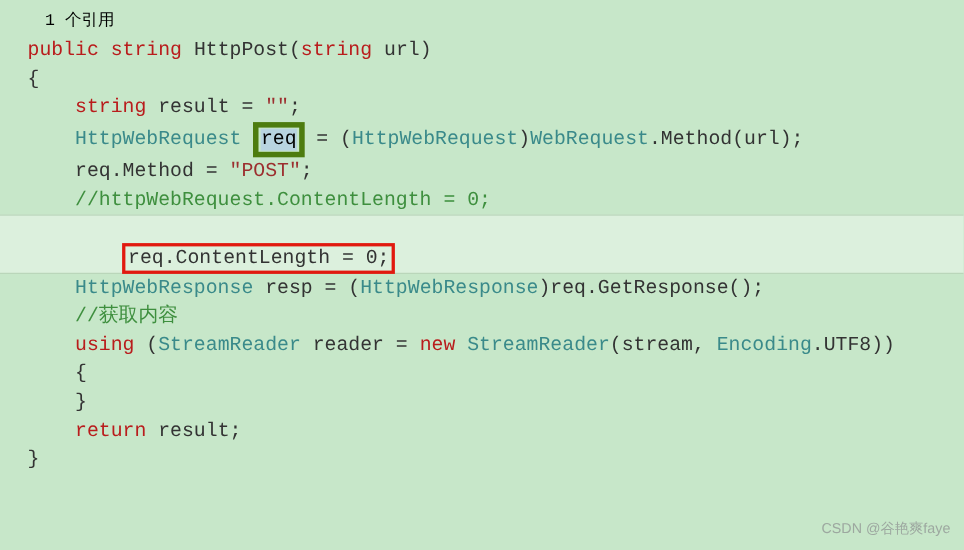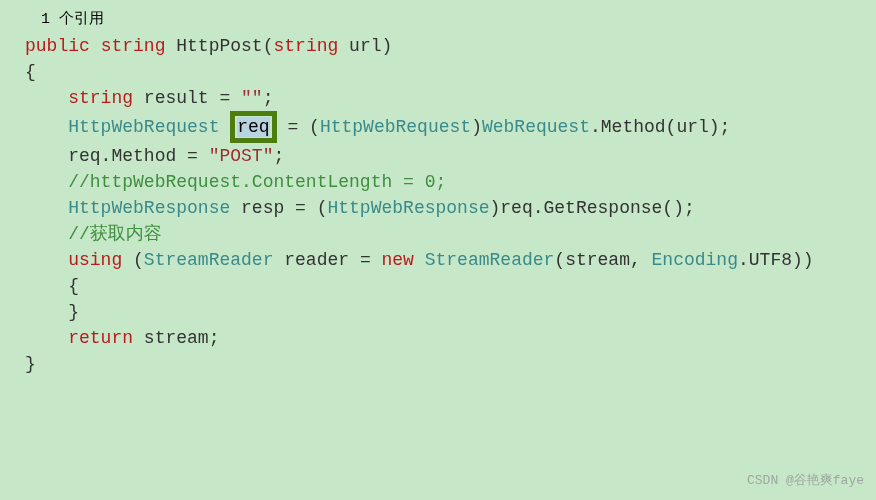--- a/index.html
+++ b/index.html
@@ -55,21 +55,21 @@
     border: 3px solid #e1190f;
     display: inline-block;
     line-height: 22px;
     padding: 0 2px;
   }
   .watermark {
     position: fixed;
     bottom: 6px;
     right: 12px;
     font-size: 13px;
-    font-family: Liberation Mono, monospace;
+    font-family: Liberation Sans, sans-serif;
     color: #9da8a0;
   }
 </style>
 </head>
 <body>
 
 <div class="code-area">
 
   <div class="line ref">1 个引用</div>
 
@@ -78,32 +78,34 @@
   <div class="line"><span class="plain">{</span></div>
 
   <div class="line">    <span class="kw">string</span><span class="plain"> result = </span><span class="str">""</span><span class="plain">;</span></div>
 
   <div class="line">    <span class="type">HttpWebRequest</span> <span class="redbox"><span class="sel">req</span></span><span class="plain"> = (</span><span class="type">HttpWebRequest</span><span class="plain">)</span><span class="type">WebRequest</span><span class="plain">.</span><span class="plain">Method</span><span class="plain">(url);</span></div>
 
   <div class="line">    <span class="plain">req.Method = </span><span class="str">"POST"</span><span class="plain">;</span></div>
 
   <div class="line">    <span class="cmt">//httpWebRequest.ContentLength = 0;</span></div>
 
+  <div class="line" style="position:relative;">
+    <span class="current-line-bg"></span>    <span class="redbox-line"><span class="plain">req.ContentLength = 0;</span></span></div>
 
   <div class="line">    <span class="type">HttpWebResponse</span><span class="plain"> resp = (</span><span class="type">HttpWebResponse</span><span class="plain">)</span><span class="plain">req.GetResponse();</span></div>
 
 
   <div class="line">    <span class="cmt">//获取内容</span></div>
 
   <div class="line">    <span class="kw">using</span><span class="plain"> (</span><span class="type">StreamReader</span><span class="plain"> reader = </span><span class="kw">new</span><span class="plain"> </span><span class="type">StreamReader</span><span class="plain">(stream, </span><span class="type">Encoding</span><span class="plain">.UTF8))</span></div>
 
   <div class="line">    <span class="plain">{</span></div>
 
 
   <div class="line">    <span class="plain">}</span></div>
 
-  <div class="line">    <span class="kw">return</span><span class="plain"> stream;</span></div>
+  <div class="line">    <span class="kw">return</span><span class="plain"> result;</span></div>
 
   <div class="line"><span class="plain">}</span></div>
 
 </div>
 
 <div class="watermark">CSDN @谷艳爽faye</div>
 
 </body></html>

